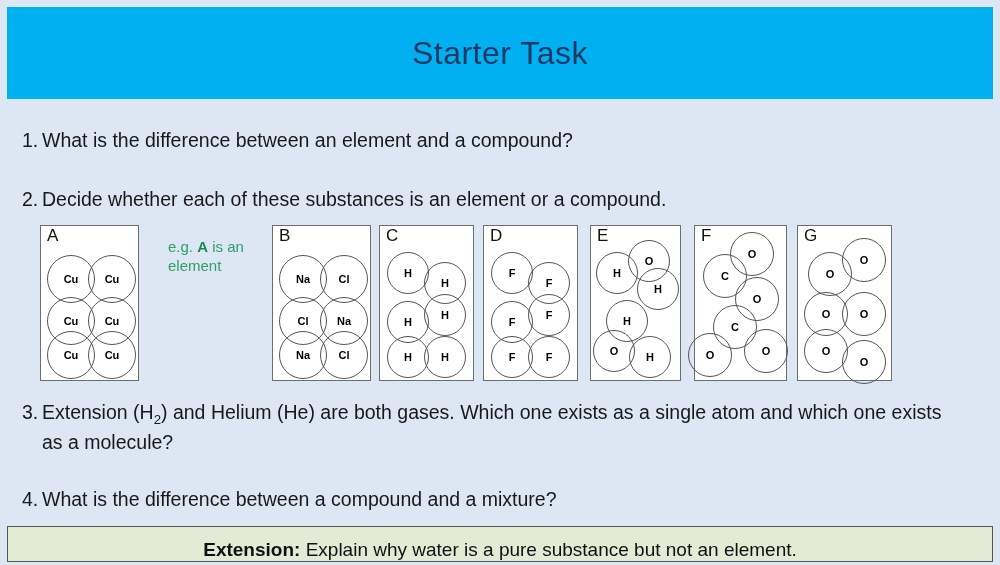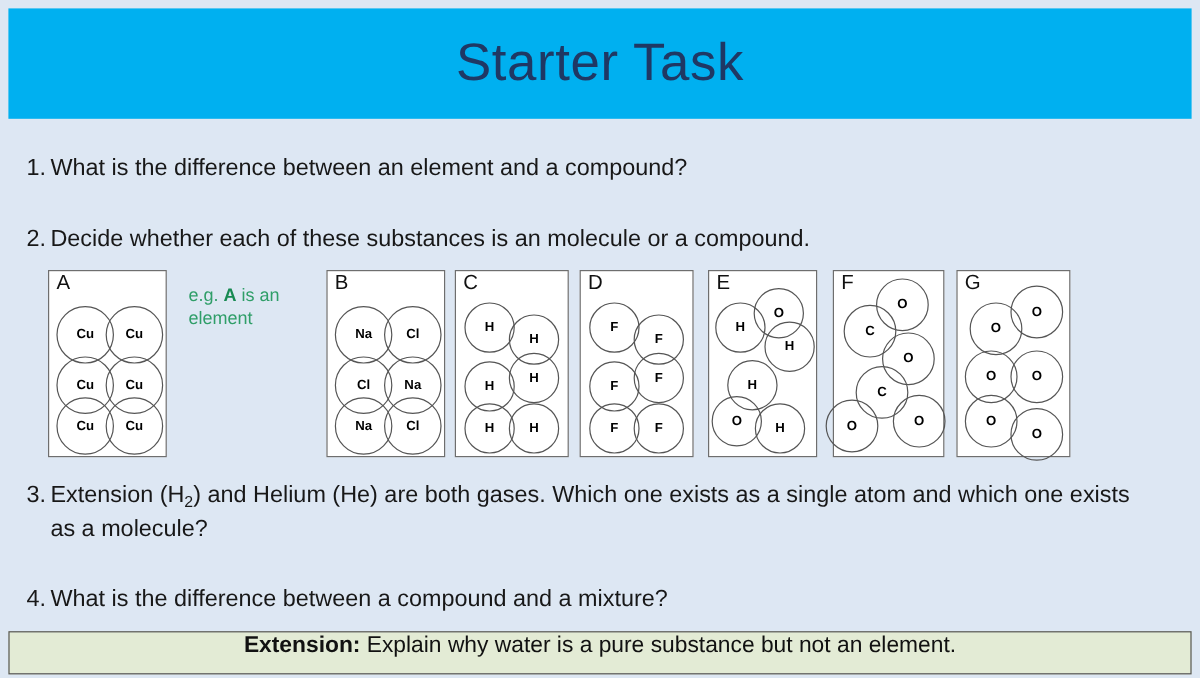--- a/index.html
+++ b/index.html
@@ -20,21 +20,21 @@
     top: 7px;
     width: 986px;
     height: 92px;
     background: #00b0f0;
     display: flex;
     align-items: center;
     justify-content: center;
   }
   .title-text {
     color: #1f3864;
-    font-size: 44px;
+    font-size: 32px;
     letter-spacing: 0.5px;
     line-height: 1;
   }
 
   .question {
     position: absolute;
     display: flex;
     font-size: 19.5px;
     color: #181818;
     line-height: 1.35;
@@ -81,40 +81,40 @@
     align-items: center;
     justify-content: center;
     font-size: 11px;
     font-weight: bold;
     color: #000;
     box-sizing: border-box;
   }
 
   .note {
     position: absolute;
-    left: 157px;
+    left: 168px;
     top: 237px;
     width: 100px;
     color: #2f9e68;
     font-size: 15px;
     line-height: 1.28;
   }
   .note b { color: #188a52; }
 
   .extension-bar {
     position: absolute;
     left: 7px;
     top: 526px;
     width: 986px;
     height: 36px;
     background: #e3ebd5;
     border: 1px solid #555;
     box-sizing: border-box;
     display: flex;
-    align-items: flex-start;
+    align-items: flex-end;
     justify-content: center;
   }
   .extension-text {
     font-size: 19px;
     color: #111;
   }
   .extension-text b { font-weight: bold; }
 </style>
 </head>
 <body>
@@ -123,21 +123,21 @@
   <div class="title-text">Starter Task</div>
 </div>
 
 <div class="question" id="q1">
   <div class="q-num">1.</div>
   <div class="q-text">What is the difference between an element and a compound?</div>
 </div>
 
 <div class="question" id="q2">
   <div class="q-num">2.</div>
-  <div class="q-text">Decide whether each of these substances is an molecule or a compound.</div>
+  <div class="q-text">Decide whether each of these substances is an element or a compound.</div>
 </div>
 
 <div class="box" id="box-a" style="left:40px; width:99px;">
   <span class="box-label">A</span>
   <span class="atom" style="left:6px;  top:29px; width:48px; height:48px;">Cu</span>
   <span class="atom" style="left:47px; top:29px; width:48px; height:48px;">Cu</span>
   <span class="atom" style="left:6px;  top:71px; width:48px; height:48px;">Cu</span>
   <span class="atom" style="left:47px; top:71px; width:48px; height:48px;">Cu</span>
   <span class="atom" style="left:6px;  top:105px; width:48px; height:48px;">Cu</span>
   <span class="atom" style="left:47px; top:105px; width:48px; height:48px;">Cu</span>

